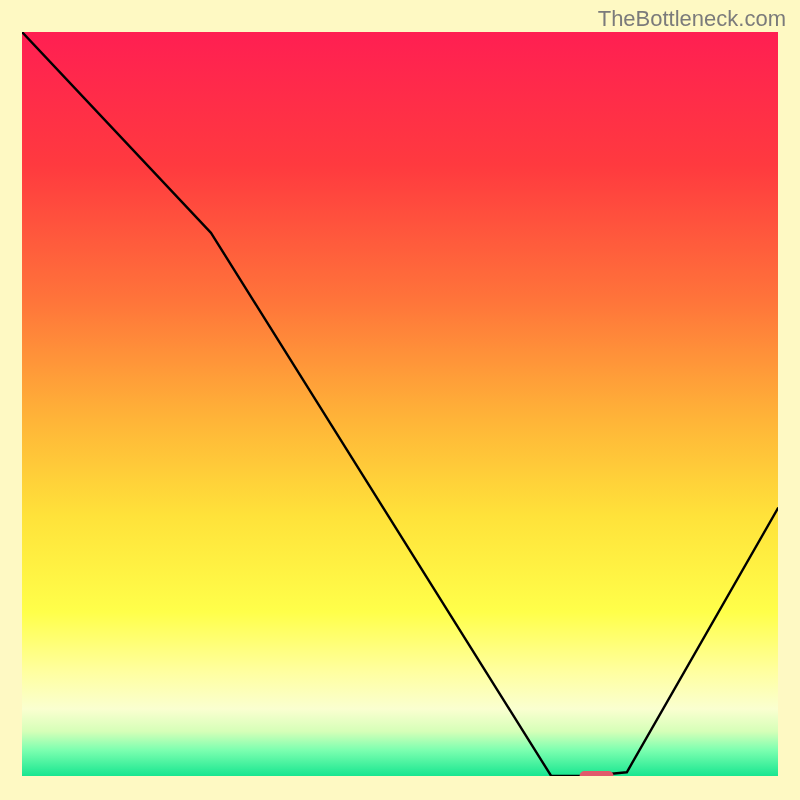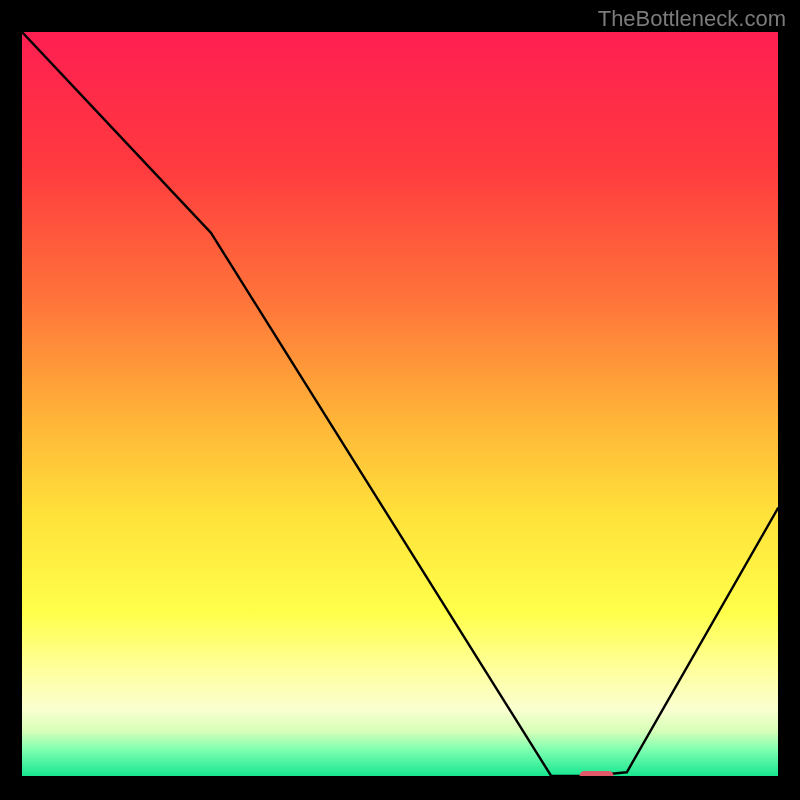--- a/index.html
+++ b/index.html
@@ -6,21 +6,21 @@
     margin: 0;
     padding: 0;
     width: 800px;
     height: 800px;
     overflow: hidden;
     font-family: Arial, Helvetica, sans-serif;
   }
   .outer {
     width: 800px;
     height: 800px;
-    background: #000000;
+    background: #fef9c3;
     position: relative;
   }
   .watermark {
     position: absolute;
     top: 6px;
     right: 14px;
     color: #7b7b7b;
     font-size: 22px;
     font-weight: 400;
     letter-spacing: 0;

